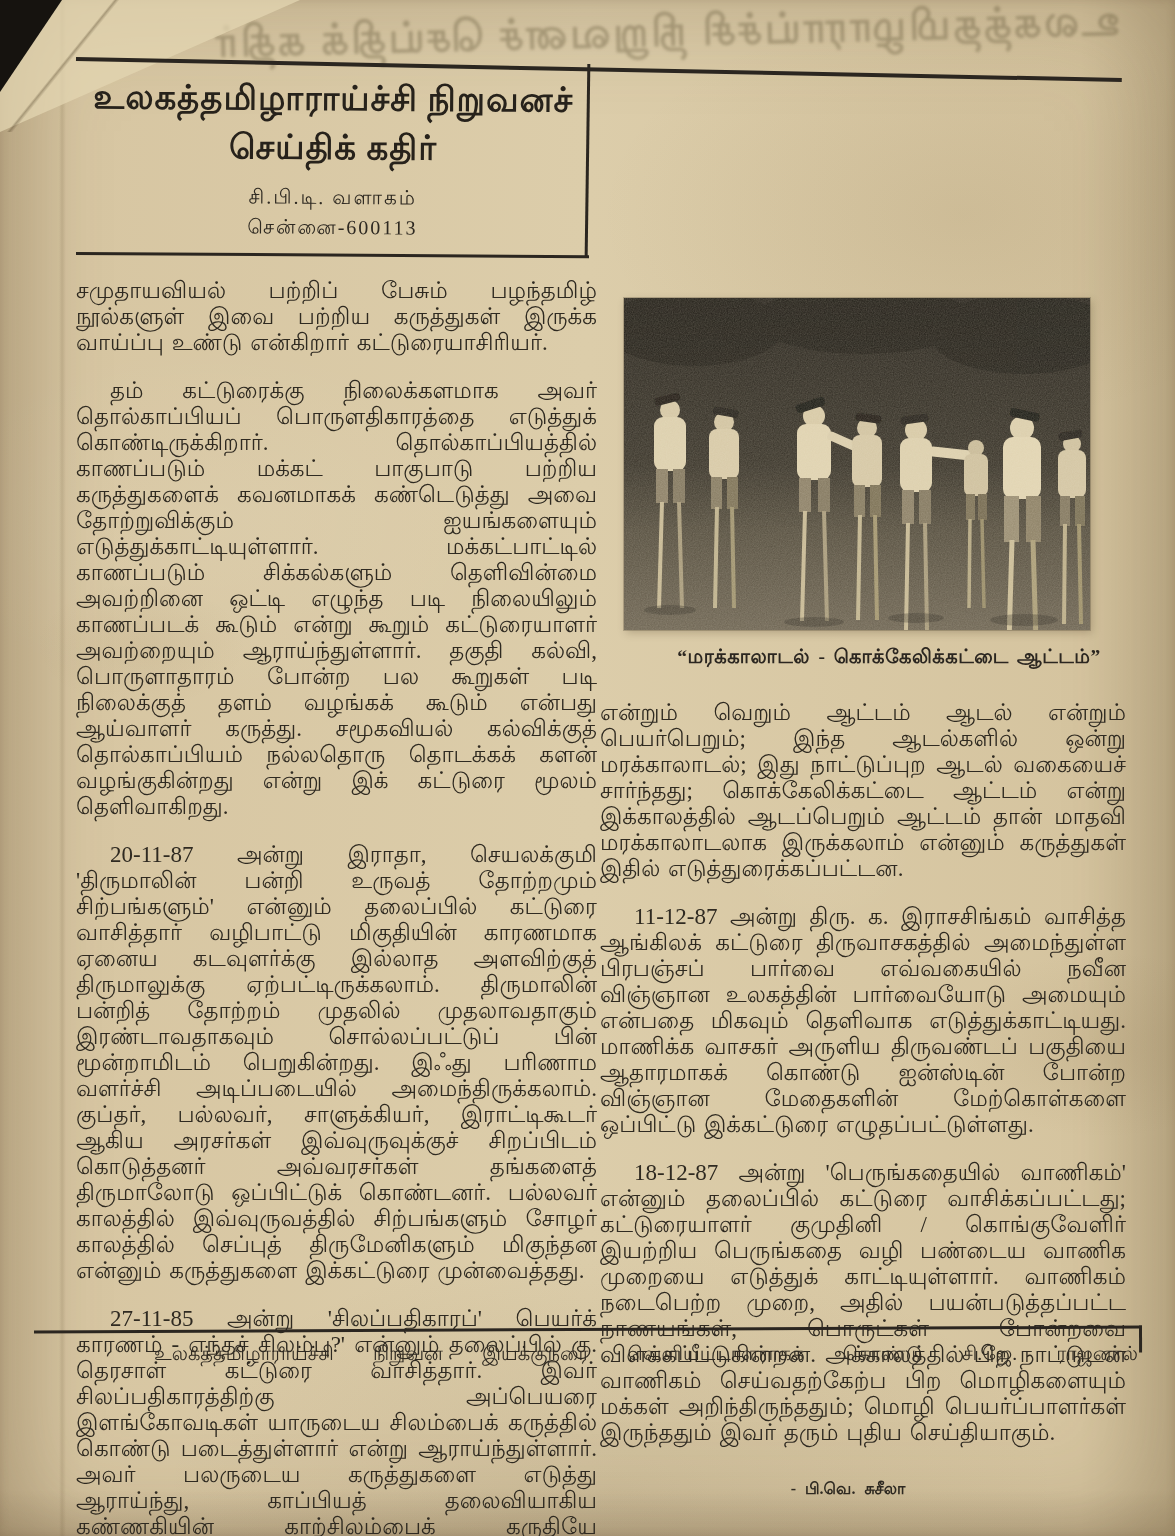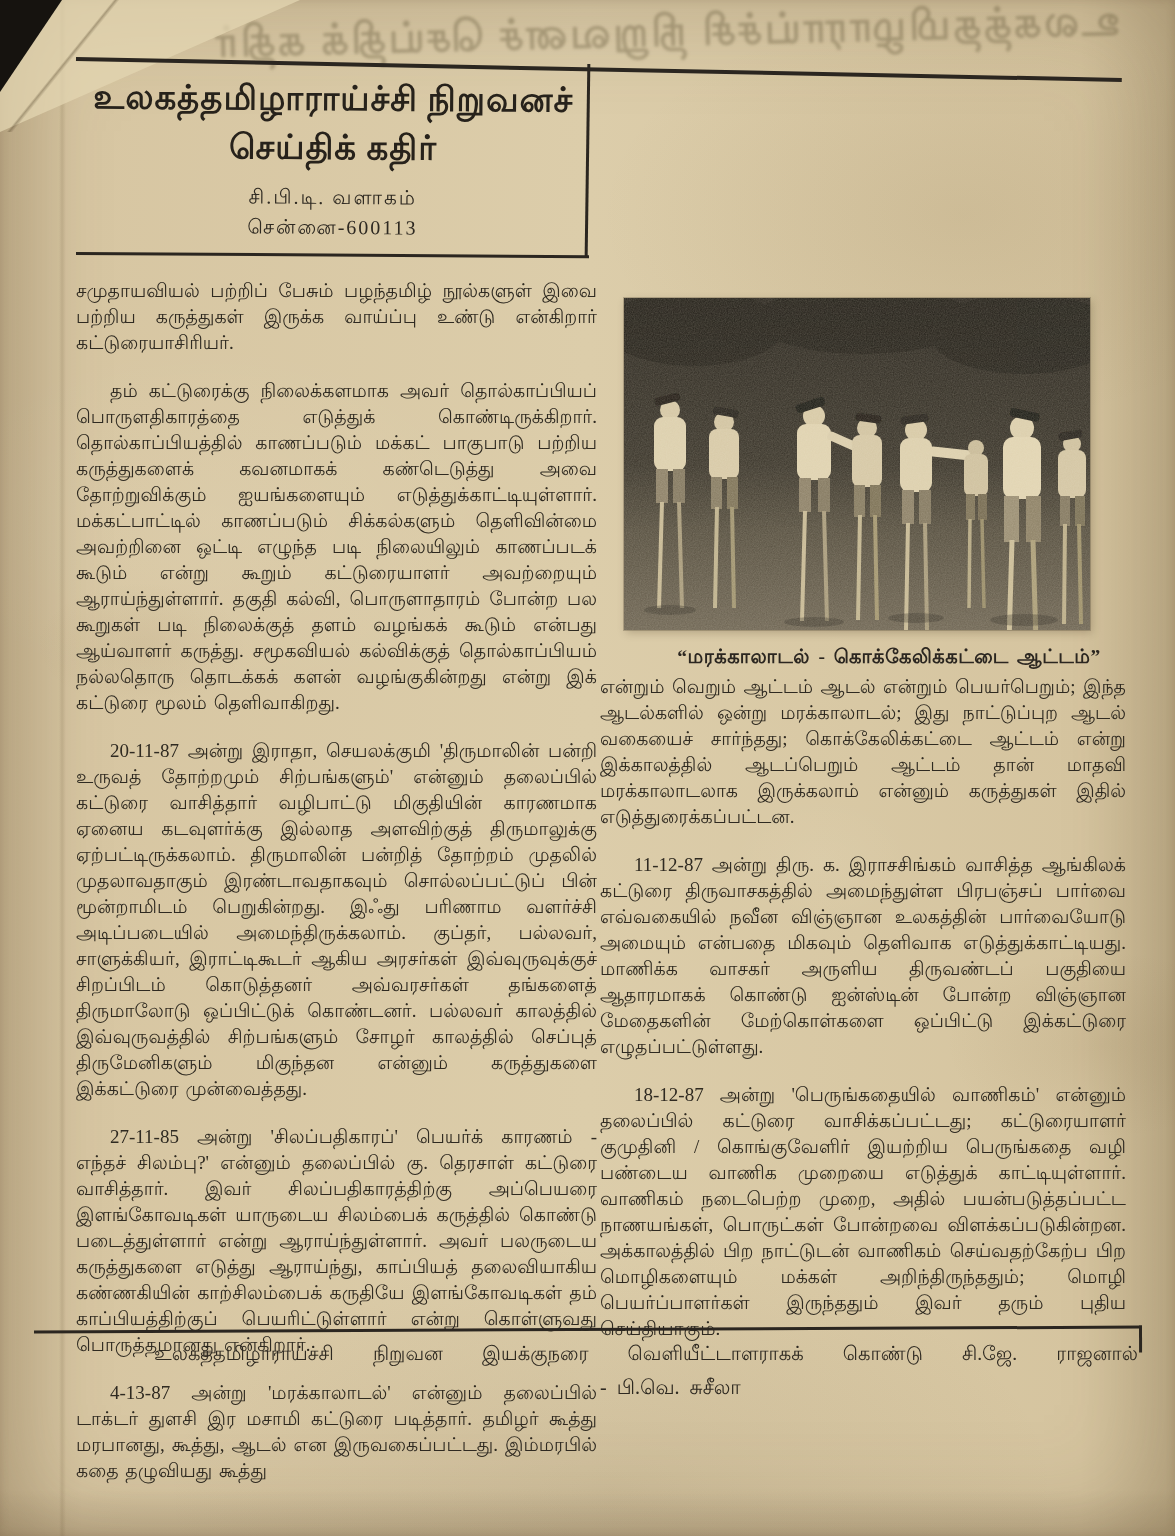--- a/index.html
+++ b/index.html
@@ -39,29 +39,29 @@
   .mast-vrule{left:586px;top:64px;width:3px;height:192px;transform:rotate(0.8deg);}
   .mast-hrule{left:76px;top:252px;width:513px;height:3px;transform:rotate(0.35deg);transform-origin:left center;}
   
   .masthead{position:absolute;left:86px;top:74px;width:494px;text-align:center;transform:rotate(0.4deg);}
   .masthead h1{margin:0;font-size:34px;line-height:49px;font-weight:700;letter-spacing:1px;color:#27221b;}
   .masthead .addr{margin-top:10px;font-size:20px;line-height:30px;letter-spacing:2px;}
   
   .col{position:absolute;}
   .col-left{left:76px;top:278px;width:521px;}
   .col-right{left:600px;top:296px;width:526px;}
-  .col p{font-size:19px;line-height:26px;margin:0 0 22px;text-align:justify;
+  .col p{font-size:23px;line-height:26px;margin:0 0 22px;text-align:justify;
     text-indent:34px;word-spacing:2px;color:#2f2a21;}
   .col p.first{text-indent:0;}
   
-  figure{margin:2px 0 4px 24px;width:530px;}
+  figure{margin:2px 0 30px 24px;width:530px;}
   figure svg{display:block;box-shadow:0 0 0 1px rgba(60,50,35,.25), 2px 3px 8px rgba(70,55,30,.25);}
   figcaption{margin-top:16px;font-size:19.5px;font-weight:600;text-align:center;
     letter-spacing:.5px;word-spacing:3px;color:#2b2620;}
-  .byline{margin-top:34px;padding-right:30px;text-align:left;font-size:20px;word-spacing:5px;font-weight:400;}
+  .byline{margin-top:34px;padding-right:30px;text-align:center;font-size:16px;word-spacing:5px;font-weight:700;}
   
   .footer{position:absolute;left:34px;top:1328px;width:1108px;font-size:19.5px;line-height:27px;}
   .footer-rule{position:relative;height:3px;background:#2b2620;transform:rotate(-0.25deg);}
   .footer-rule::after{content:"";position:absolute;right:0;top:0;width:3px;height:27px;background:#2b2620;}
   .f1{padding:9px 4px 0 120px;text-align:justify;text-align-last:justify;}
   .f2{padding:0 4px 0 5px;text-align:justify;text-align-last:justify;}
   .f3{padding:0 0 0 5px;}
 </style>
 </head>
 <body>

